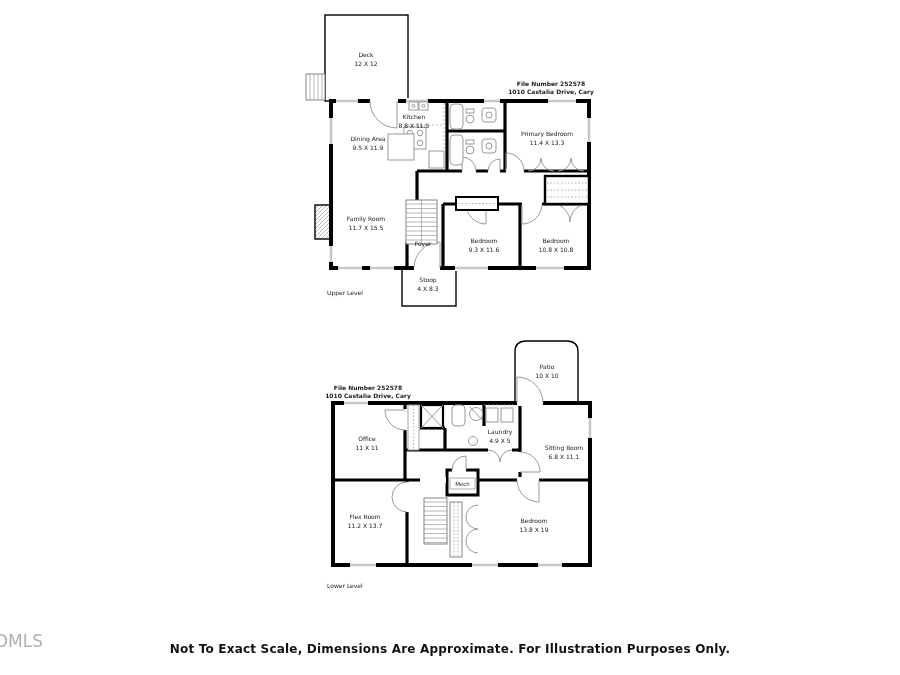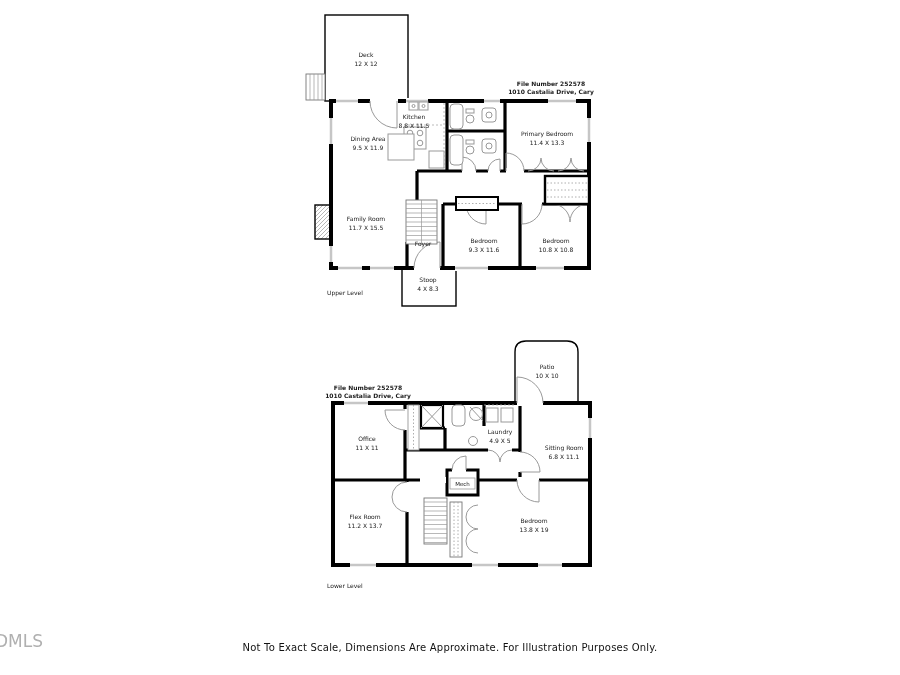--- a/index.html
+++ b/index.html
@@ -4,21 +4,21 @@
 <style>
   html,body{margin:0;padding:0;background:#ffffff;}
   #canvas{position:relative;width:900px;height:675px;background:#ffffff;overflow:hidden;
           font-family:"DejaVu Sans",sans-serif;}
   svg{position:absolute;left:0;top:0;}
   .lbl{font-family:"DejaVu Sans",sans-serif;font-size:6px;fill:#1a1a1a;text-anchor:middle;}
   .file{font-weight:bold;}
   .lvl{text-anchor:start;fill:#222;}
   .mech{font-size:5.5px;}
   #disclaimer{position:absolute;left:0;right:0;top:642px;text-align:center;
-              font-size:10px;color:#121212;letter-spacing:.2px;}
+              font-size:12px;color:#121212;letter-spacing:.2px;font-weight:bold;}
   #logo{position:absolute;left:-5px;top:631px;font-size:17px;color:#b0b0b0;
         letter-spacing:0px;}
   .wall{stroke:#000;fill:none;stroke-width:4;}
   .iwall{stroke:#000;fill:none;stroke-width:3.2;}
   .twall{stroke:#000;fill:none;stroke-width:1.4;}
   .gap{fill:#ffffff;stroke:none;}
   .door{stroke:#9a9a9a;fill:none;stroke-width:1;}
   .fix{stroke:#999;fill:#fff;stroke-width:1;}
   .dash{stroke:#aaa;fill:none;stroke-width:.8;stroke-dasharray:2,2;}
   .dot{stroke:#999;fill:none;stroke-width:.8;stroke-dasharray:1.5,2;}

